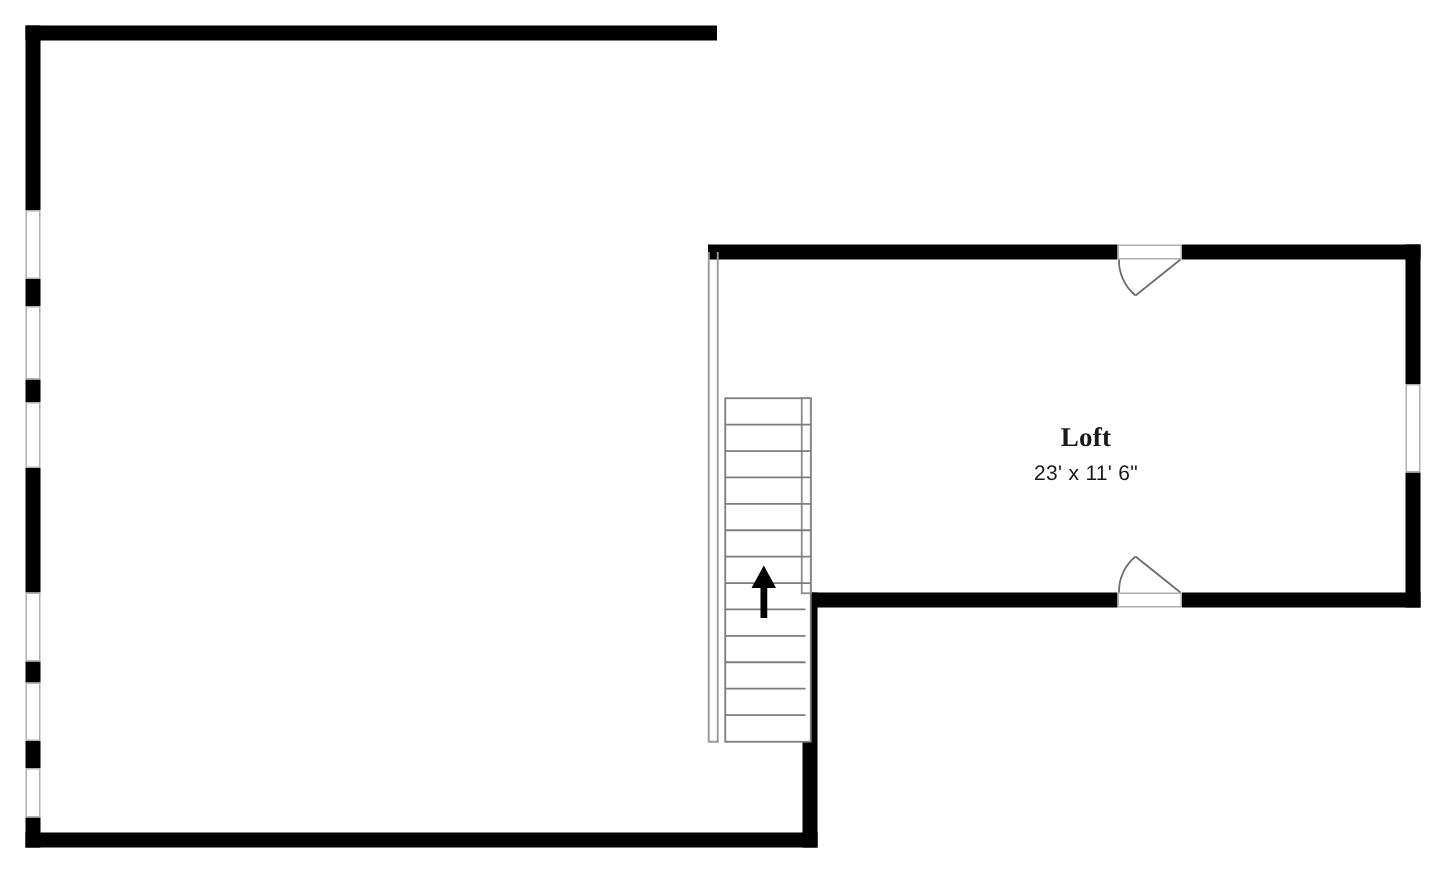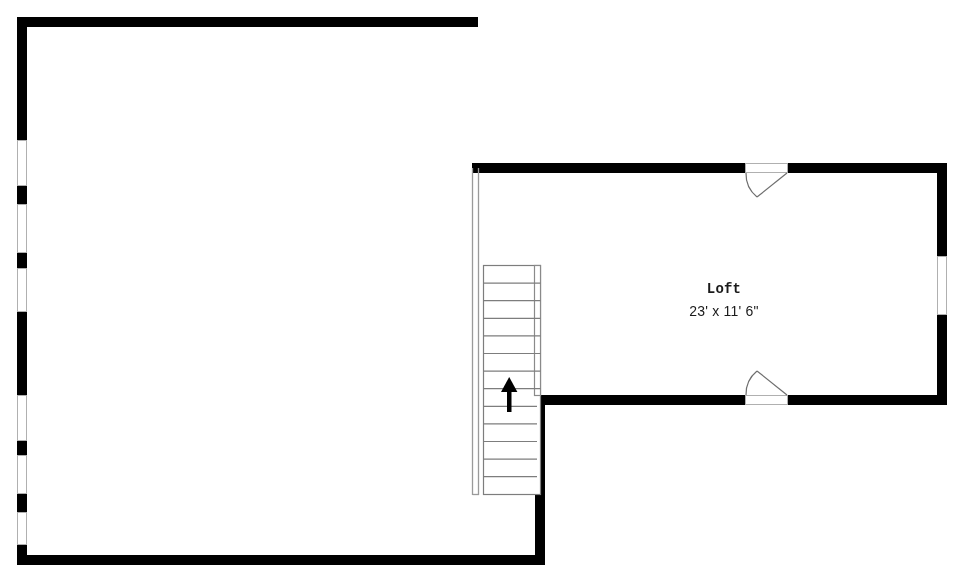--- a/index.html
+++ b/index.html
@@ -27,22 +27,22 @@
     display: block;
   }
   .room-label-group {
     position: absolute;
     text-align: center;
     color: #1a1a1a;
     line-height: 1.0;
     user-select: none;
   }
   .room-name {
-    font-family: Liberation Mono, monospace;
-    font-size: 14px;
+    font-family: Liberation Serif, serif;
+    font-size: 18px;
     font-weight: bold;
     letter-spacing: 0.2px;
     display: block;
     white-space: nowrap;
   }
   .room-dims {
     font-family: "Liberation Sans", sans-serif;
     font-size: 14px;
     font-weight: normal;
     letter-spacing: 0.2px;

